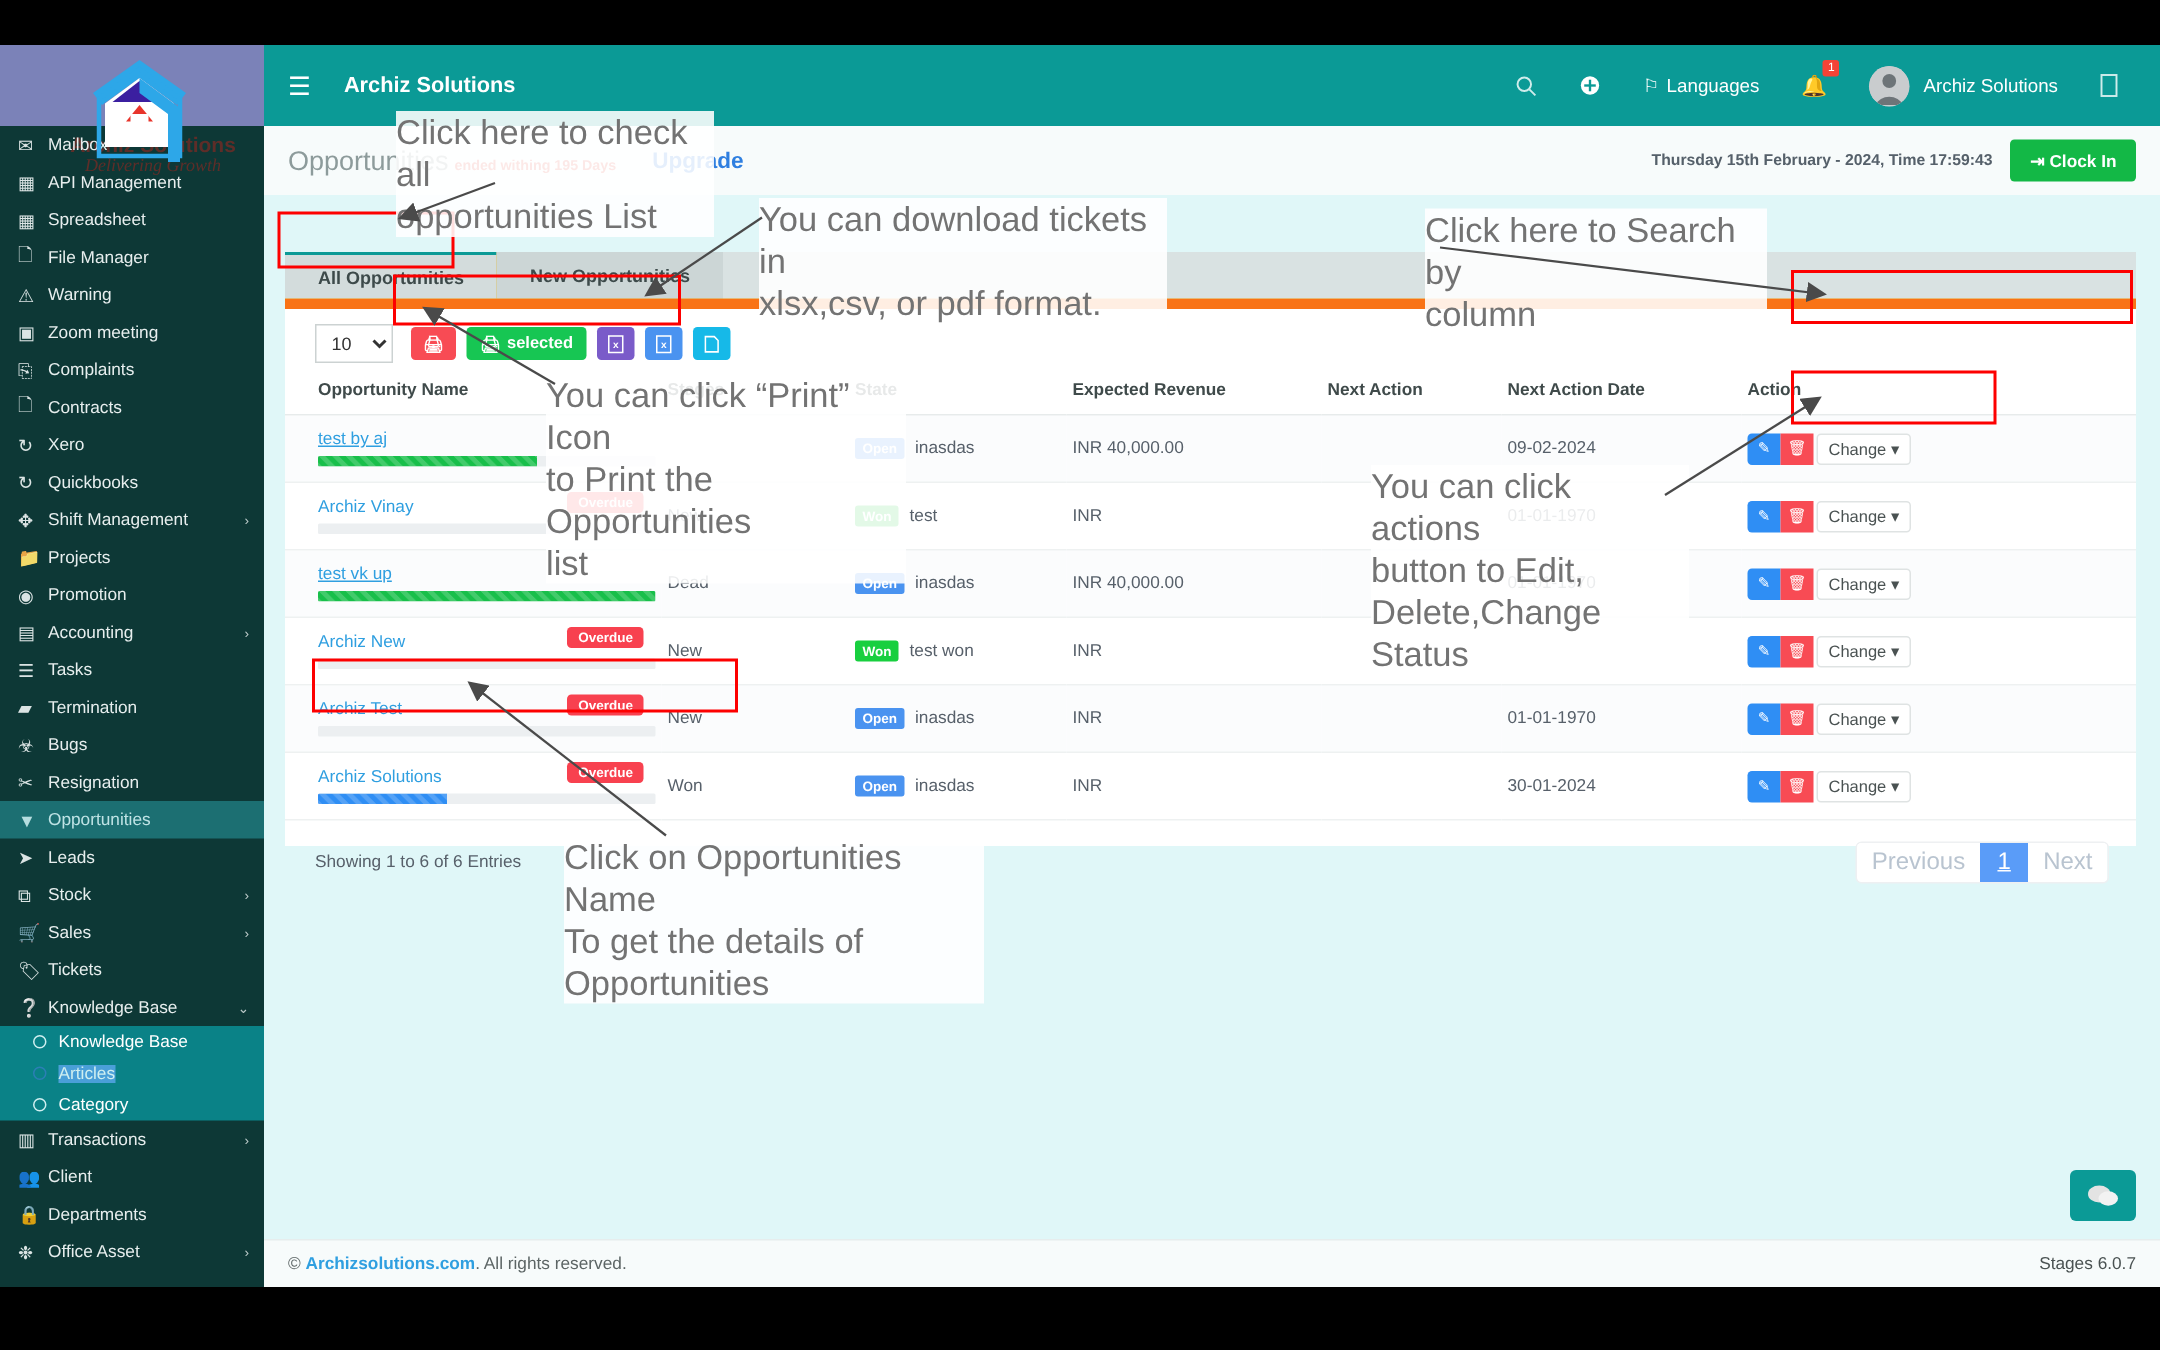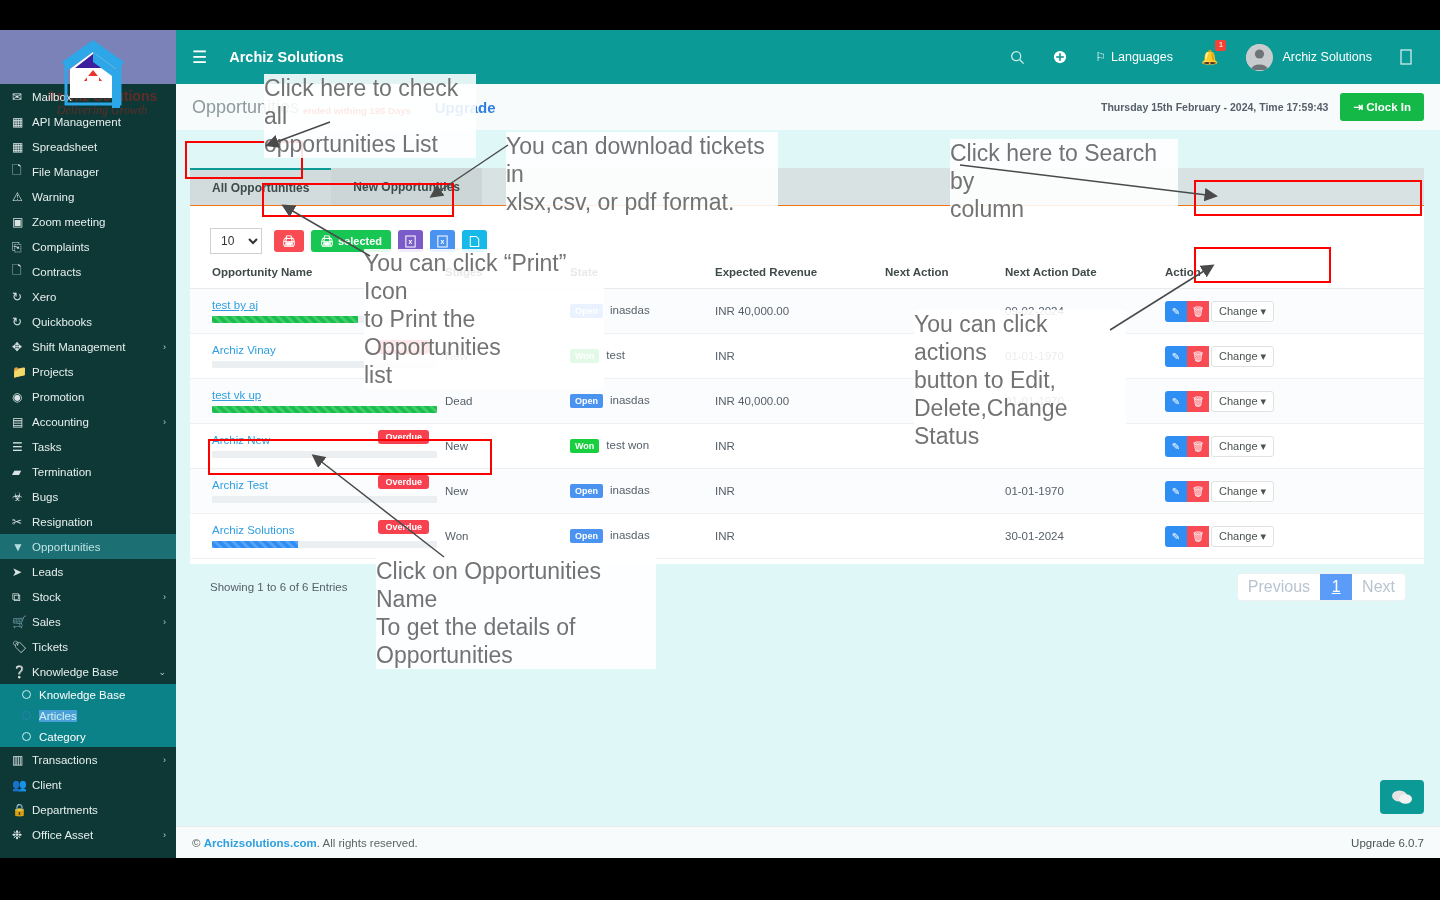--- a/index.html
+++ b/index.html
@@ -165,36 +165,36 @@
   }
 
   
   #content {
     position: absolute; left: 190px; top: 138px;
     width: 1234px; height: 396px;
     background: #fff;
   }
   .tabs {
     display: flex; height: 38px;
-    border-bottom: 1px solid #f97316;
+    border-bottom: 7px solid #f97316;
     background: #eab308;
   }
   .tab {
     display: flex; align-items: center; justify-content: center;
     padding: 0 22px;
     font-size: 12px; font-weight: 700; color: #3d4a4a;
     cursor: pointer;
     background: #ccd6d6;
   }
   .tab.active { background: #d3dcdc; border-top: 2px solid #0b9a96; }
   .tabs-filler { flex: 1; background: #d9e2e2; }
 
   .toolbar {
     display: flex; align-items: center;
-    padding: 22px 14px 6px 20px;
+    padding: 10px 14px 6px 20px;
     position: relative;
   }
   .len-select {
     height: 26px; width: 52px;
     font-size: 12px; font-family: "Liberation Sans", sans-serif;
     border: 1px solid #ccd2d2; background: #fff; color: #333;
     padding-left: 6px;
   }
   .exports { display: flex; align-items: center; gap: 7px; margin-left: 12px; }
   .xbtn {
@@ -755,21 +755,21 @@
 
   <div class="chat-fab">
     <svg width="22" height="17" viewBox="0 0 22 17">
         <ellipse cx="8.5" cy="7" rx="7.5" ry="5.6" fill="#e3e3e3"></ellipse>
         <ellipse cx="14.5" cy="10" rx="6.5" ry="4.8" fill="#f2f2f2"></ellipse>
       </svg>
   </div>
 
   <footer id="footer">
     <span>©</span>&nbsp;<a>Archizsolutions.com</a><span>. All rights reserved.</span>
-    <span class="version">Upgrade 6.0.7</span>
+    <span class="version">Stages 6.0.7</span>
   </footer>
 </div>
 
 <div class="rbox" style="left:185px;top:141px;width:118px;height:38px;"></div>
 <div class="rbox" style="left:262px;top:183px;width:192px;height:34px;"></div>
 <div class="rbox" style="left:1194px;top:180px;width:228px;height:36px;"></div>
 <div class="rbox" style="left:1194px;top:247px;width:137px;height:36px;"></div>
 <div class="rbox" style="left:208px;top:439px;width:284px;height:36px;"></div>
 
 <svg class="arrows">

